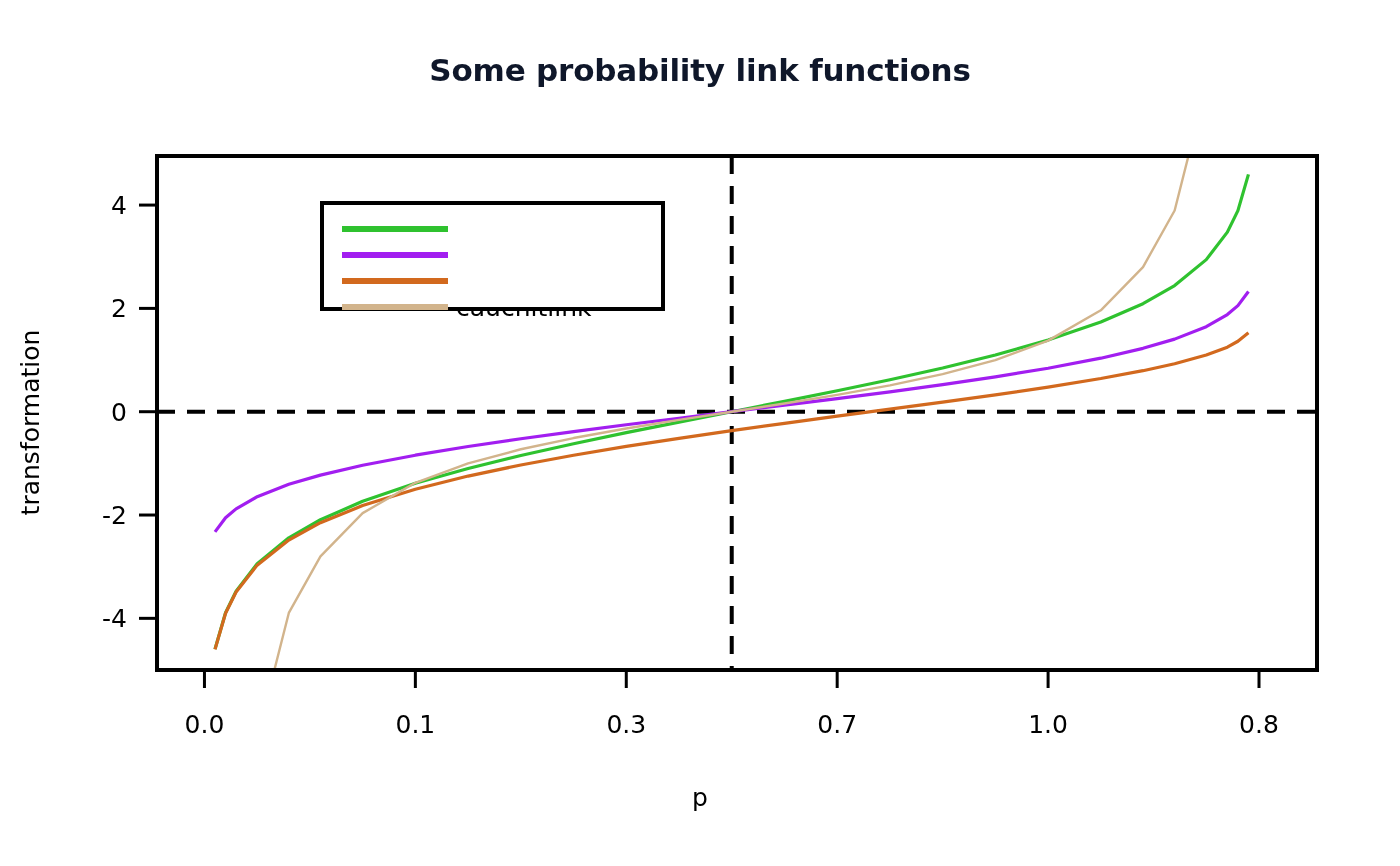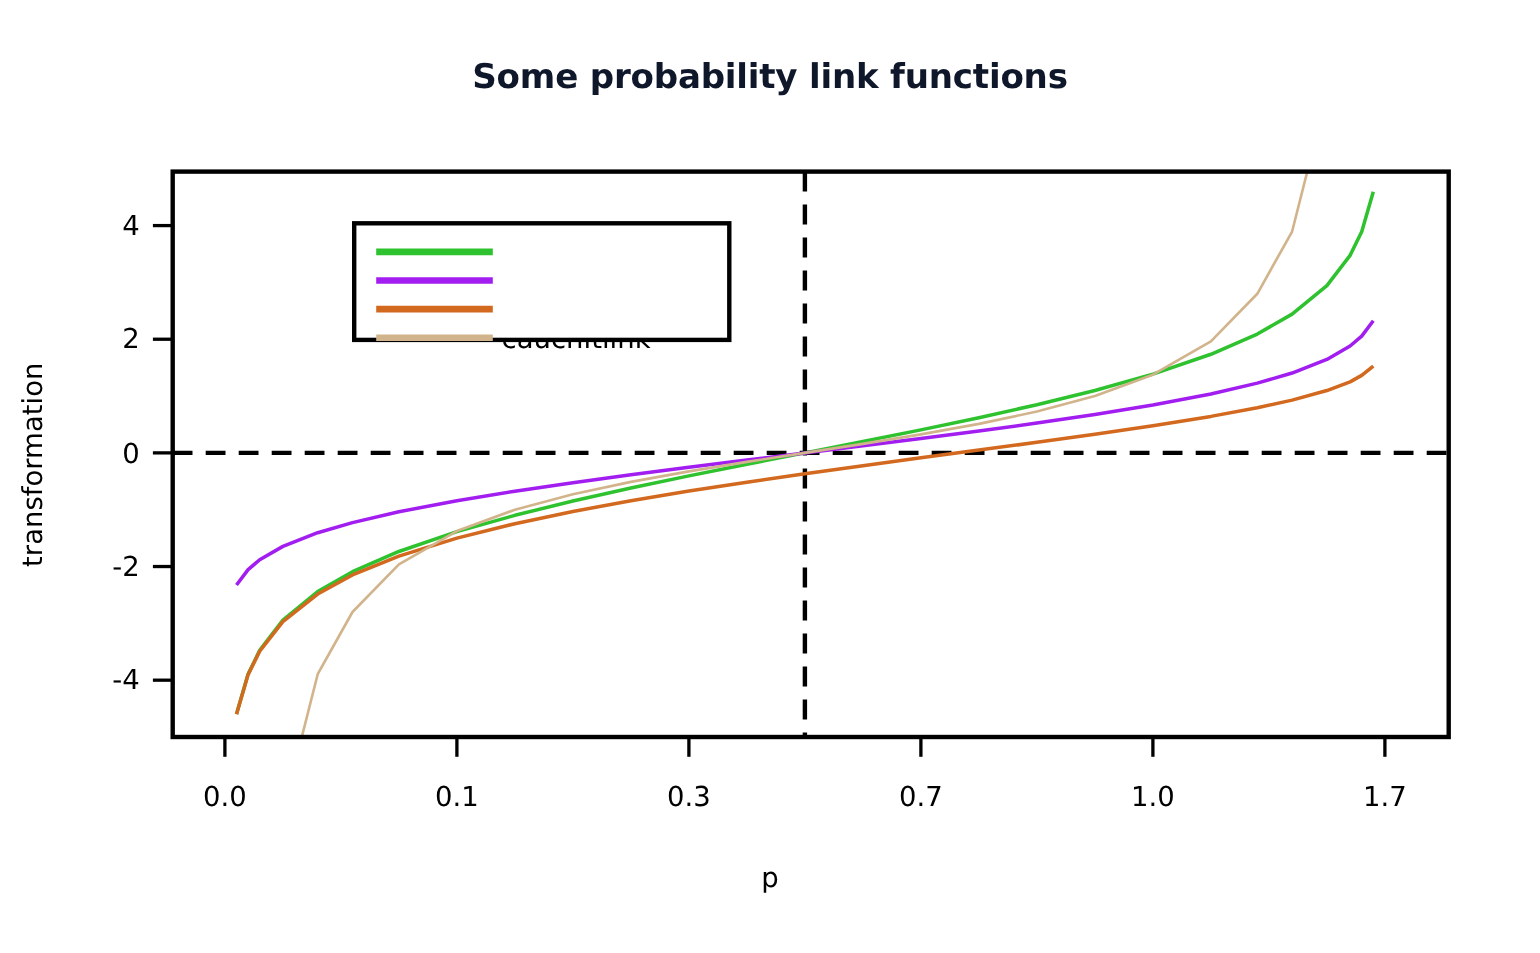--- a/index.html
+++ b/index.html
@@ -93,21 +93,21 @@
 
   <div class="axis-label-y">transformation</div>
   <div class="axis-label-x">p</div>
 
   <div id="tick-layer">
       <div class="tick-label x" style="left: 204.455px; top: 710px;">0.0</div>
       <div class="tick-label x" style="left: 415.364px; top: 710px;">0.1</div>
       <div class="tick-label x" style="left: 626.273px; top: 710px;">0.3</div>
       <div class="tick-label x" style="left: 837.182px; top: 710px;">0.7</div>
       <div class="tick-label x" style="left: 1048.09px; top: 710px;">1.0</div>
-      <div class="tick-label x" style="left: 1259px; top: 710px;">1.7</div>
+      <div class="tick-label x" style="left: 1259px; top: 710px;">0.8</div>
       <div class="tick-label y" style="left: 27px; width: 100px; top: 618.342px;">-4</div>
       <div class="tick-label y" style="left: 27px; width: 100px; top: 515.025px;">-2</div>
       <div class="tick-label y" style="left: 27px; width: 100px; top: 411.709px;">0</div>
       <div class="tick-label y" style="left: 27px; width: 100px; top: 308.392px;">2</div>
       <div class="tick-label y" style="left: 27px; width: 100px; top: 205.075px;">4</div>
     </div>
   <div id="legend-label-layer">
       <div class="legend-label" style="left: 456px; top: 217px;">logitlink</div>
       <div class="legend-label" style="left: 456px; top: 243px;">probitlink</div>
       <div class="legend-label" style="left: 456px; top: 269px;">clogloglink</div>

